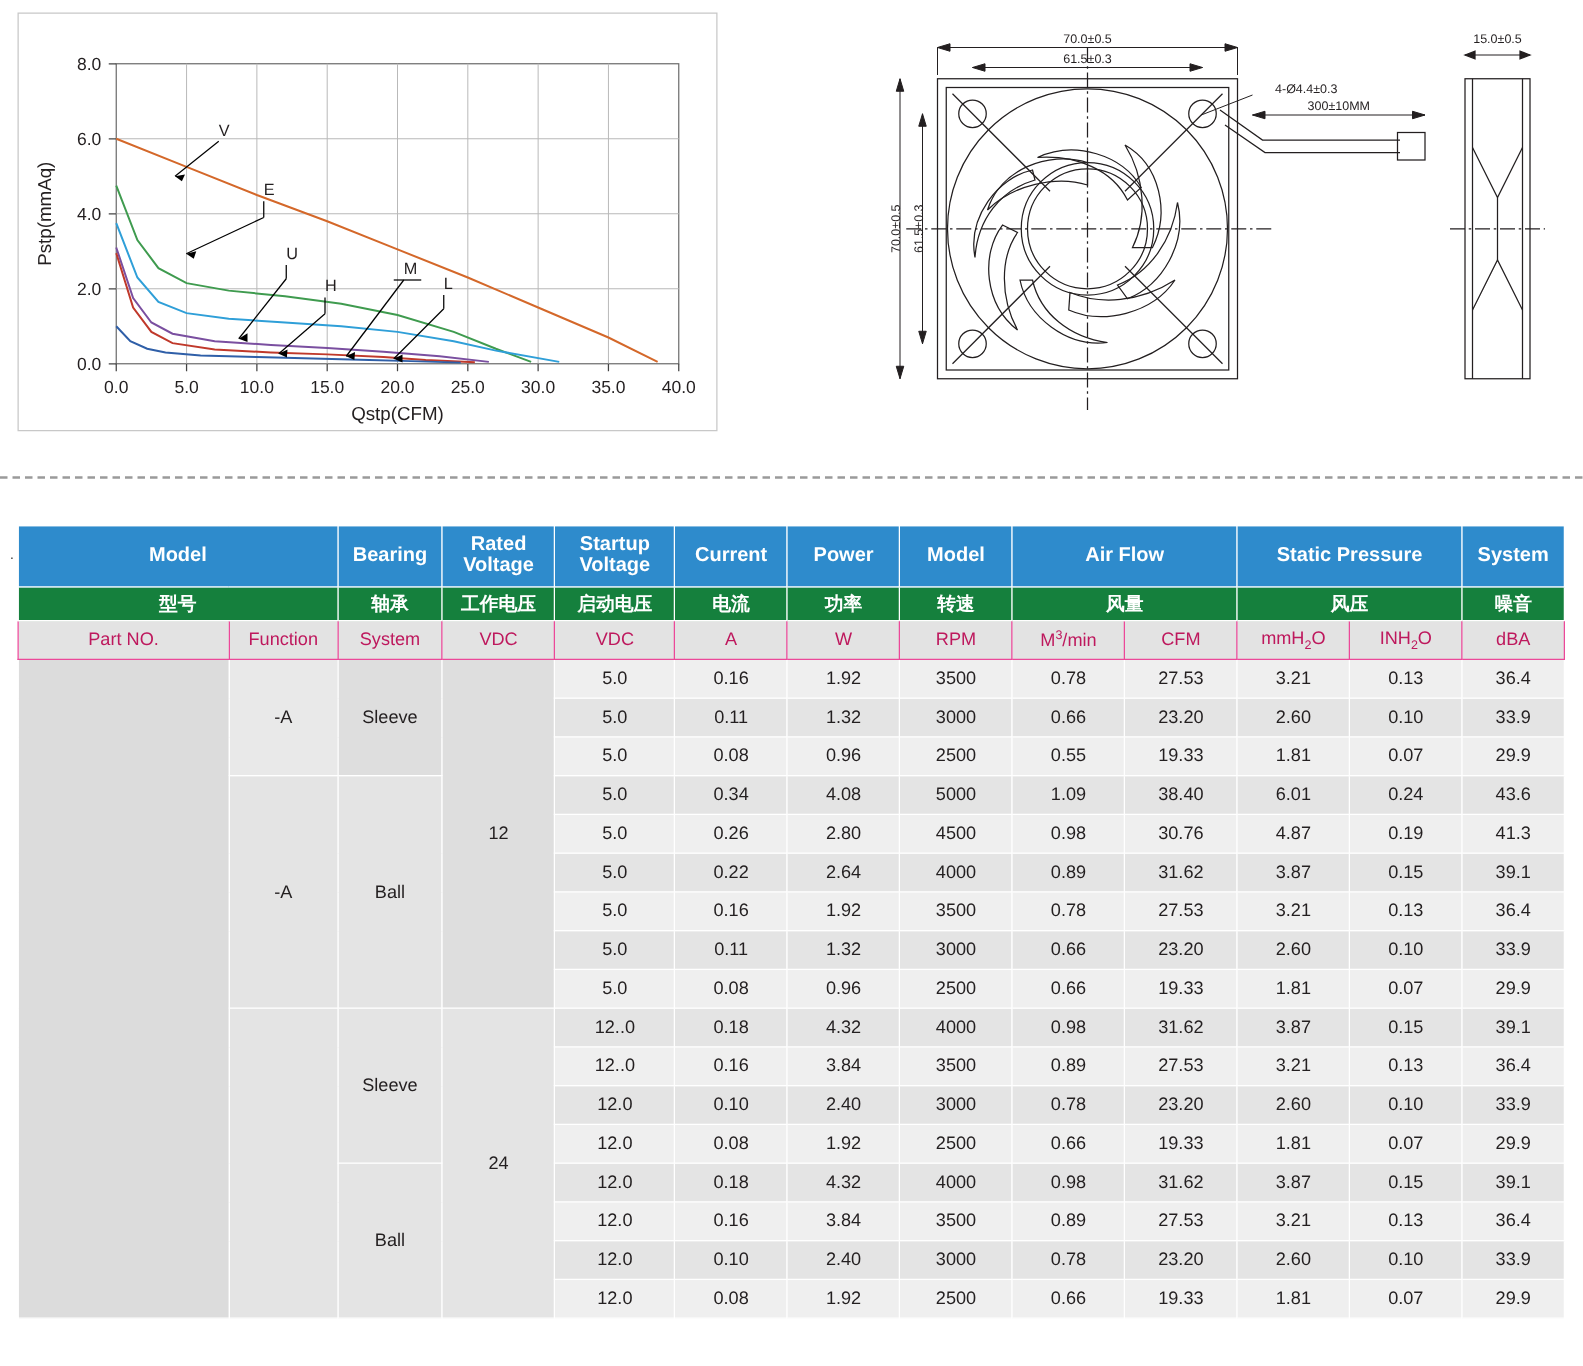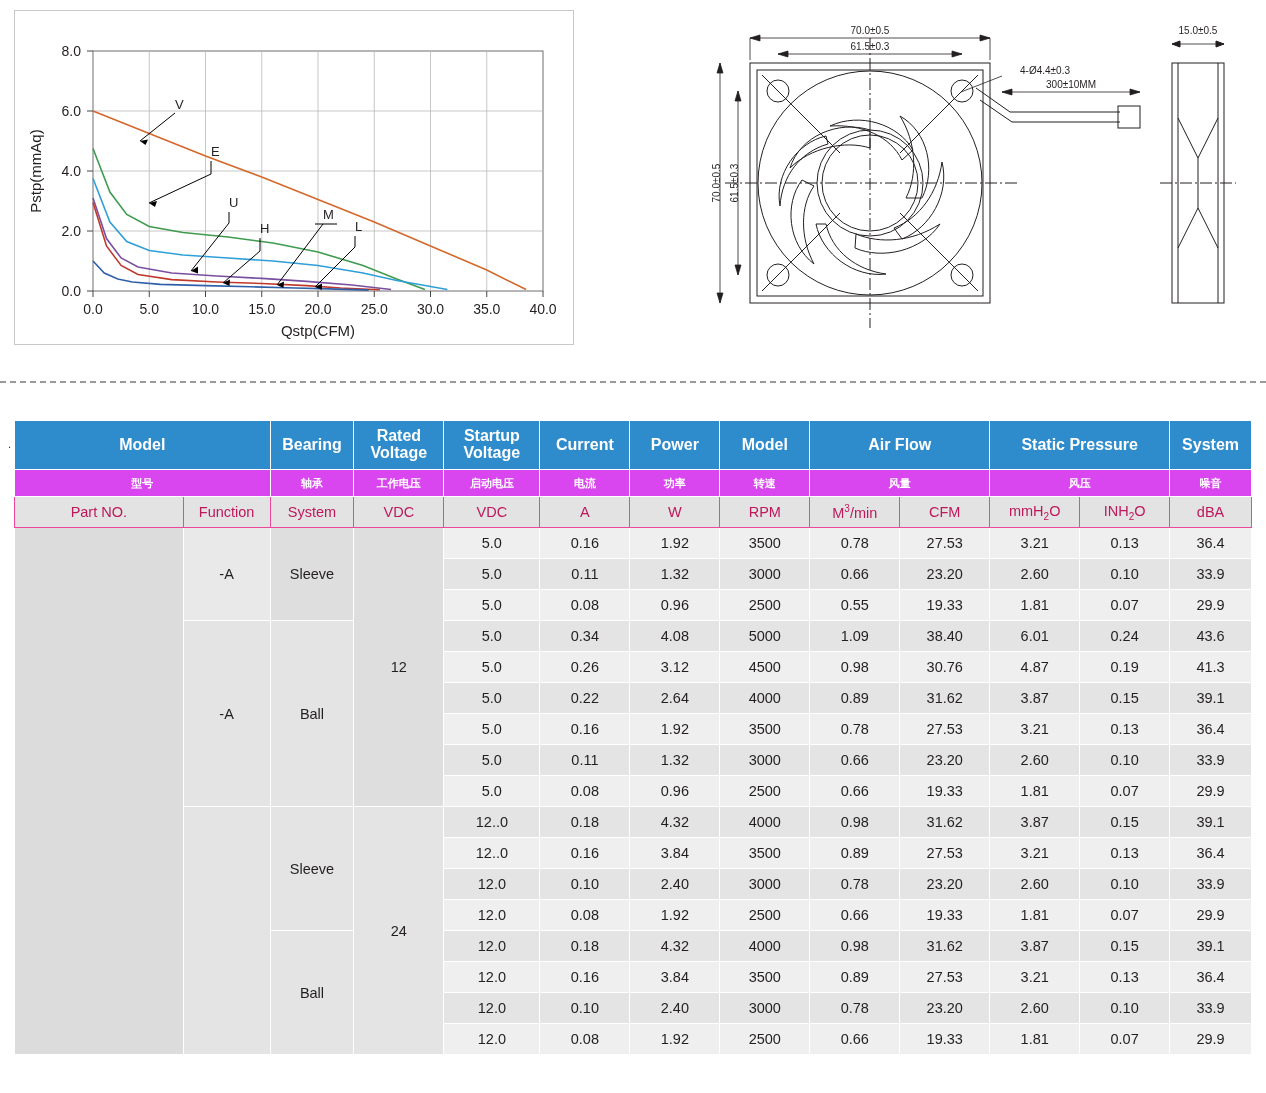--- a/index.html
+++ b/index.html
@@ -47,21 +47,21 @@
     vertical-align:middle;
     padding:0;
     height:30px;
     font-weight:normal;
   }
   thead tr.r1 th{
     background:#2e8bcc;color:#ffffff;font-weight:bold;font-size:16px;height:48px;
     line-height:1.05;
   }
   thead tr.r2 th{
-    background:#d946ef;color:#ffffff;font-weight:bold;font-size:11px;height:26px;
+    background:#15803d;color:#ffffff;font-weight:bold;font-size:15px;height:26px;
   }
   thead tr.r3 th{
     background:#e3e3e3;color:#be185d;font-size:14.5px;height:30px;border:1px solid #ec4899;
   }
   tbody td{background:#efefef;}
   tbody tr.alt td{background:#e4e4e4;}
   tbody td.shade{background:#dedede;}
   tbody td.model{background:#dcdcdc;}
   tbody td.fn{background:#e9e9e9;}
   .sub{font-size:10px;vertical-align:sub;}
@@ -384,21 +384,21 @@
         <td>5000</td>
         <td>1.09</td>
         <td>38.40</td>
         <td>6.01</td>
         <td>0.24</td>
         <td>43.6</td>
       </tr>
       <tr>
         <td>5.0</td>
         <td>0.26</td>
-        <td>3.12</td>
+        <td>2.80</td>
         <td>4500</td>
         <td>0.98</td>
         <td>30.76</td>
         <td>4.87</td>
         <td>0.19</td>
         <td>41.3</td>
       </tr>
       <tr class="alt">
         <td>5.0</td>
         <td>0.22</td>

